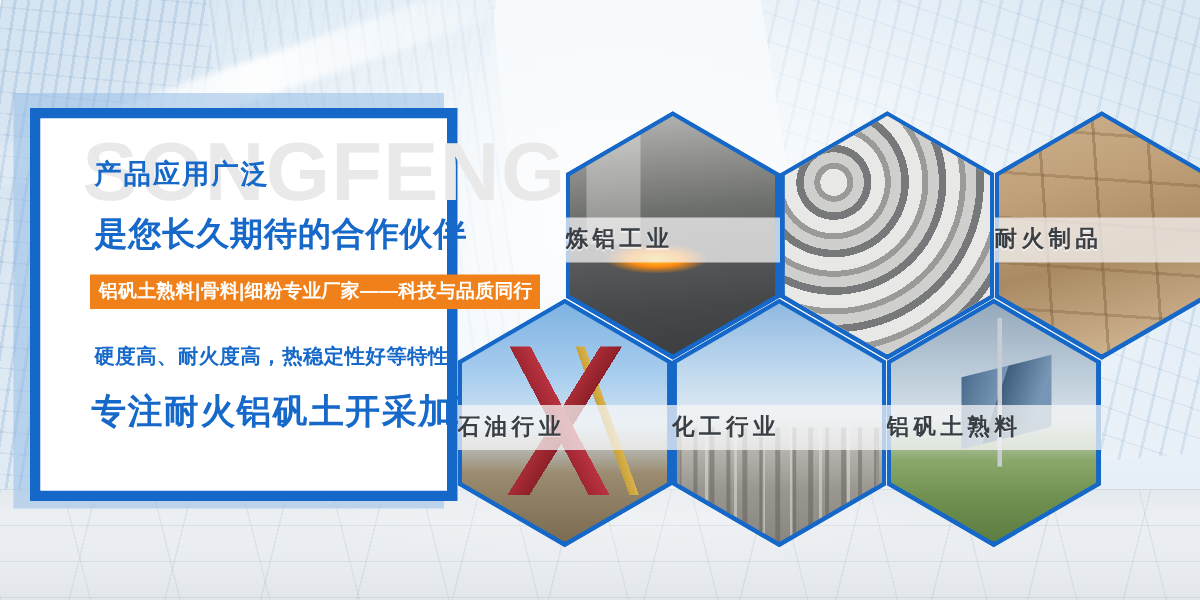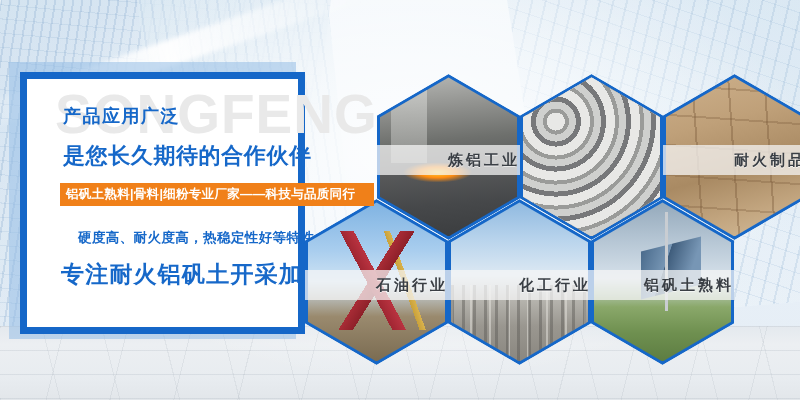--- a/index.html
+++ b/index.html
@@ -95,25 +95,25 @@
   }
   #subhead {
     position:absolute; left:36px; top:66px;
     font-size:22px; font-weight:700; color:#1668c9;
     letter-spacing:.6px; white-space:nowrap; line-height:1;
   }
   #tagline {
     position:absolute; left:33px; top:104px;
     background:#f08019; color:#ffffff;
     font-size:12.5px; font-weight:700; letter-spacing:.3px;
-    padding:5px 19px 5px 6px; white-space:nowrap; line-height:1.05;
+    padding:5px 5px 5px 6px; white-space:nowrap; line-height:1.05;
     z-index:6;
   }
   #feature {
-    position:absolute; left:51px; top:152px;
+    position:absolute; left:36px; top:152px;
     font-size:13.5px; font-weight:700; color:#1668c9;
     letter-spacing:.4px; white-space:nowrap; line-height:1;
   }
   #focus {
     position:absolute; left:34px; top:184px;
     font-size:23px; font-weight:700; color:#1668c9;
     letter-spacing:1.2px; white-space:nowrap; line-height:1;
   }
 
   
@@ -130,21 +130,21 @@
   .hex-img {
     position:absolute; left:3px; top:3.4px; width:137px; height:159px;
     clip-path:polygon(50% 0%,100% 25%,100% 75%,50% 100%,0% 75%,0% 25%);
     overflow:hidden;
   }
   .hex-label {
     position:absolute; left:0; right:0; top:52%;
     transform:translateY(-50%);
     height:30px; line-height:30px;
     background:rgba(245,245,245,.74);
-    text-align:right;
+    text-align:left;
     color:#3a3f45; font-size:15px; font-weight:700; letter-spacing:3px;
     text-shadow:0 1px 0 rgba(255,255,255,.6);
     z-index:3;
   }
 
   
   .ph-smelt{position:absolute;inset:0;background:
     radial-gradient(ellipse 48px 14px at 42% 60%, #ffcf33 0%, #ff8c10 38%, rgba(210,90,10,0) 72%),
     linear-gradient(175deg,#b7b8b5 0%,#8e8f8c 22%,#6e706d 40%,#58595a 58%,#46484a 78%,#3a3c3e 100%),
     repeating-linear-gradient(94deg, rgba(40,42,44,.22) 0 2px, transparent 2px 16px);}

